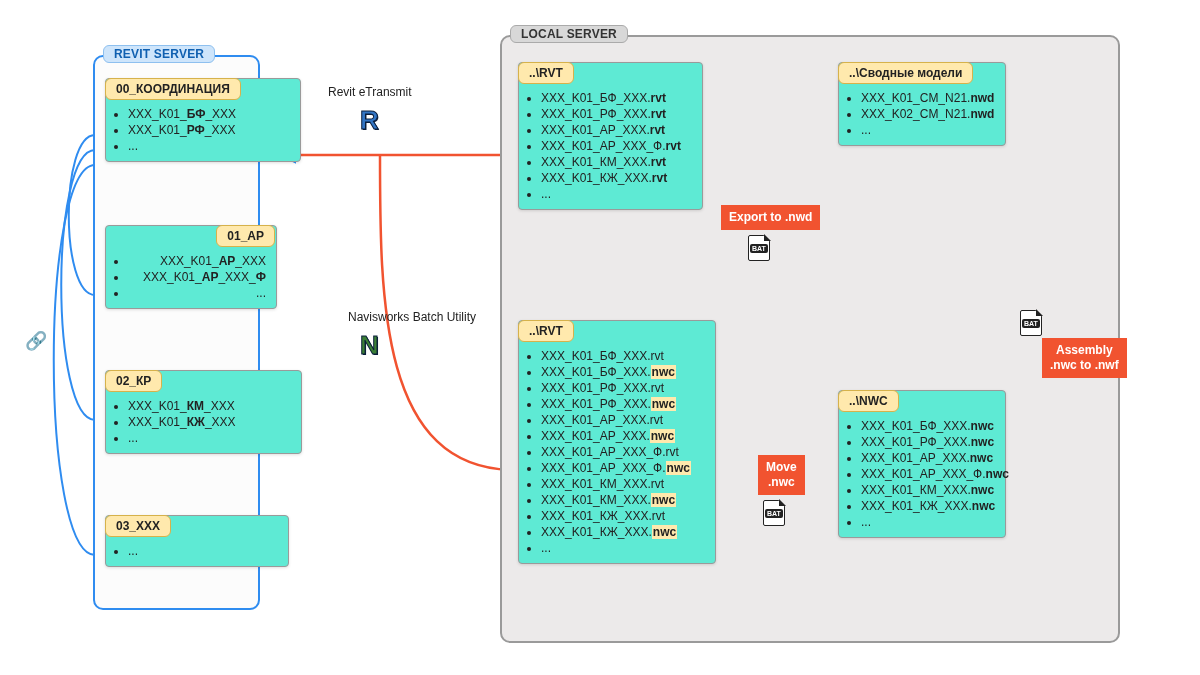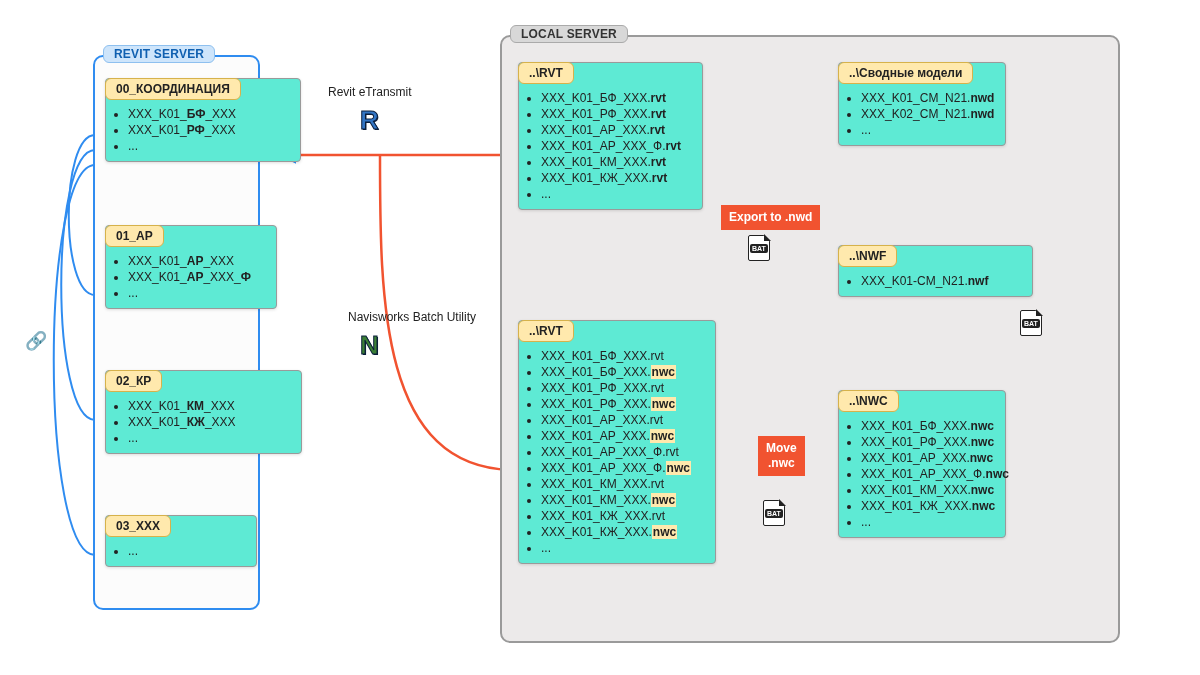--- a/index.html
+++ b/index.html
@@ -198,37 +198,37 @@
   </div>
 
   <div class="card" style="left:105px; top:78px; width:196px;">
     <span class="card-title">00_КООРДИНАЦИЯ</span>
     <ul>
         <li>XXX_K01_<b>БФ</b>_XXX</li>
         <li>XXX_K01_<b>РФ</b>_XXX</li>
         <li>...</li>
       </ul>
   </div>
-  <div class="card" style="left:105px; top:225px; width:172px;">
+  <div class="card" style="left:105px; top:225px; width:172px;text-align:right;">
     <span class="card-title">01_АР</span>
     <ul>
         <li>XXX_K01_<b>АР</b>_XXX</li>
         <li>XXX_K01_<b>АР</b>_XXX_<b>Ф</b></li>
         <li>...</li>
       </ul>
   </div>
   <div class="card" style="left:105px; top:370px; width:197px;">
     <span class="card-title">02_КР</span>
     <ul>
         <li>XXX_K01_<b>КМ</b>_XXX</li>
         <li>XXX_K01_<b>КЖ</b>_XXX</li>
         <li>...</li>
       </ul>
   </div>
-  <div class="card" style="left:105px; top:515px; width:152px;">
+  <div class="card" style="left:105px; top:515px; width:184px;">
     <span class="card-title">03_XXX</span>
     <ul>
         <li>...</li>
       </ul>
   </div>
 
   <div class="card" style="left:518px; top:62px; width:185px;">
     <span class="card-title">..\RVT</span>
     <ul>
         <li>XXX_K01_БФ_XXX.<b>rvt</b></li>
@@ -259,26 +259,20 @@
       </ul>
   </div>
   <div class="card" style="left:838px; top:62px; width:168px;">
     <span class="card-title">..\Сводные модели</span>
     <ul>
         <li>XXX_K01_CM_N21.<b>nwd</b></li>
         <li>XXX_K02_CM_N21.<b>nwd</b></li>
         <li>...</li>
       </ul>
   </div>
-  <div class="card" style="left:838px; top:245px; width:195px;">
-    <span class="card-title">..\NWF</span>
-    <ul>
-        <li>XXX_K01-CM_N21.<b>nwf</b></li>
-      </ul>
-  </div>
   <div class="card" style="left:838px; top:390px; width:168px;">
     <span class="card-title">..\NWC</span>
     <ul>
         <li>XXX_K01_БФ_XXX.<b>nwc</b></li>
         <li>XXX_K01_РФ_XXX.<b>nwc</b></li>
         <li>XXX_K01_АР_XXX.<b>nwc</b></li>
         <li>XXX_K01_АР_XXX_Ф.<b>nwc</b></li>
         <li>XXX_K01_КМ_XXX.<b>nwc</b></li>
         <li>XXX_K01_КЖ_XXX.<b>nwc</b></li>
         <li>...</li>
@@ -287,24 +281,28 @@
 
   <div class="label" style="left:328px; top:85px;">Revit eTransmit</div>
   <div class="appletter blue" style="left:360px; top:105px;">R</div>
 
   <div class="label" style="left:327px; top:310px;margin-left:21px;">Navisworks Batch Utility</div>
   <div class="appletter green" style="left:360px; top:330px;">N</div>
 
   <div class="badge" style="left:721px; top:205px;">
       <div>Export to .nwd</div>
     </div>
-  <div class="badge" style="left:758px; top:436px;">
+  <div class="badge" style="left:758px; top:455px;">
       <div>Move</div>
       <div>.nwc</div>
     </div>
+  <div class="badge" style="left:1042px; top:338px;">
+      <div>Assembly</div>
+      <div>.nwc to .nwf</div>
+    </div>
 
   <div class="baticon" style="left:748px; top:235px;">
       <span class="tag">BAT</span>
     </div>
   <div class="baticon" style="left:763px; top:500px;">
       <span class="tag">BAT</span>
     </div>
   <div class="baticon" style="left:1020px; top:310px;">
       <span class="tag">BAT</span>
     </div>

